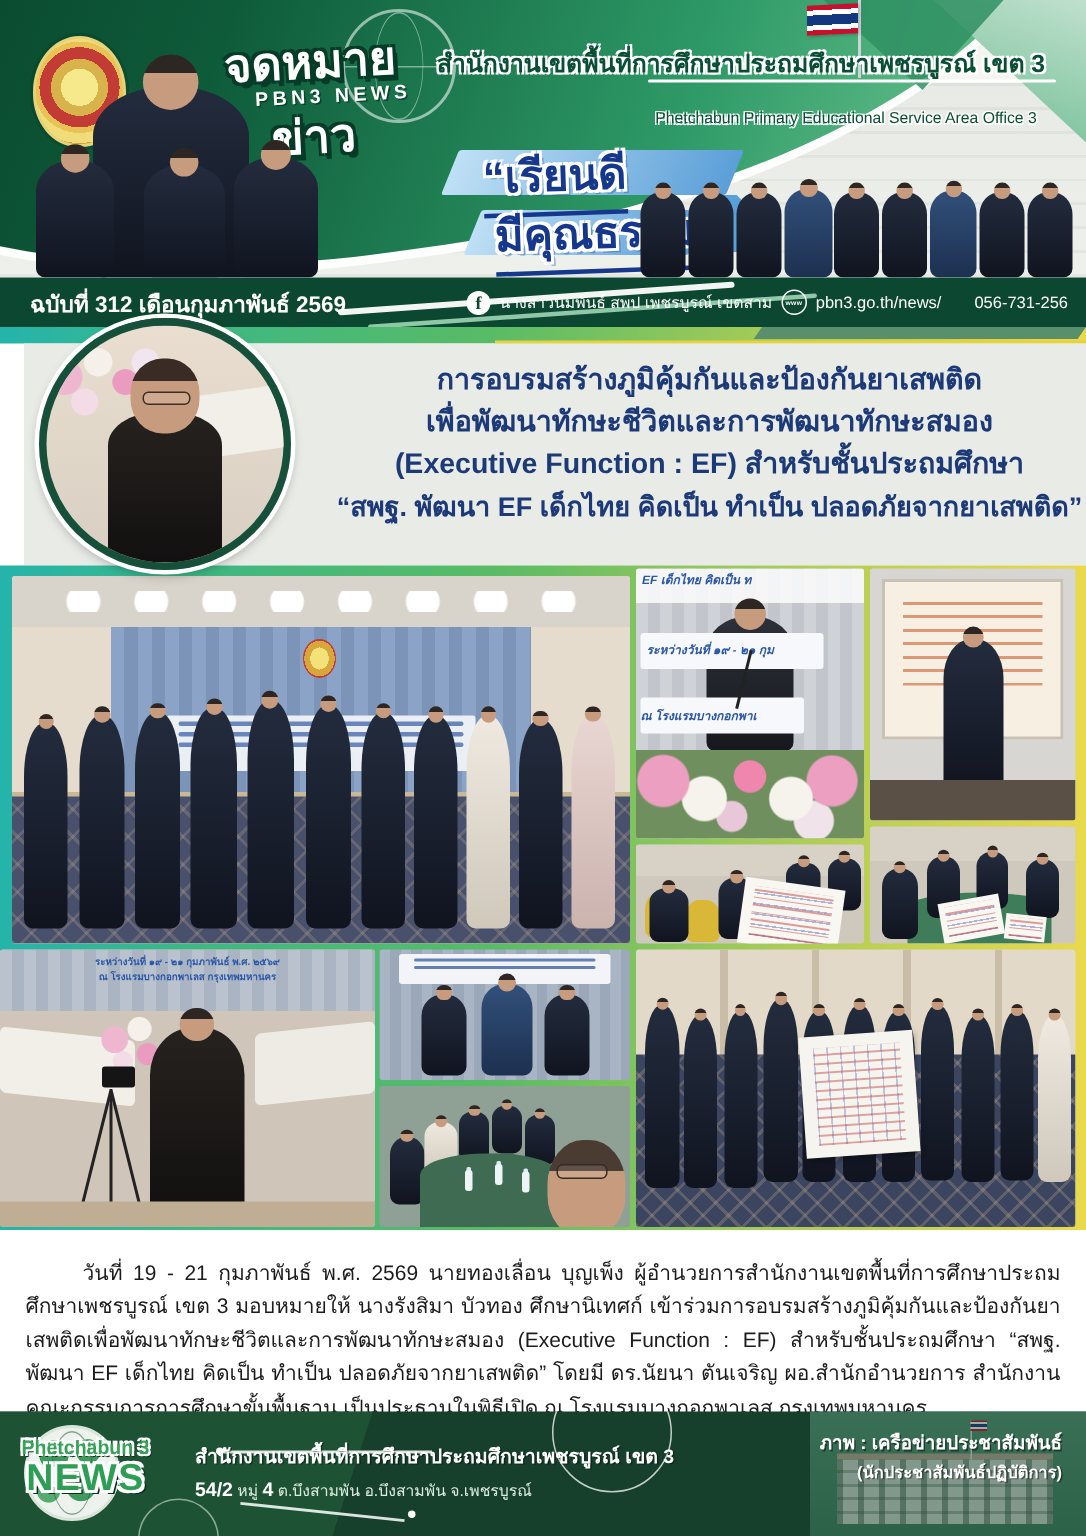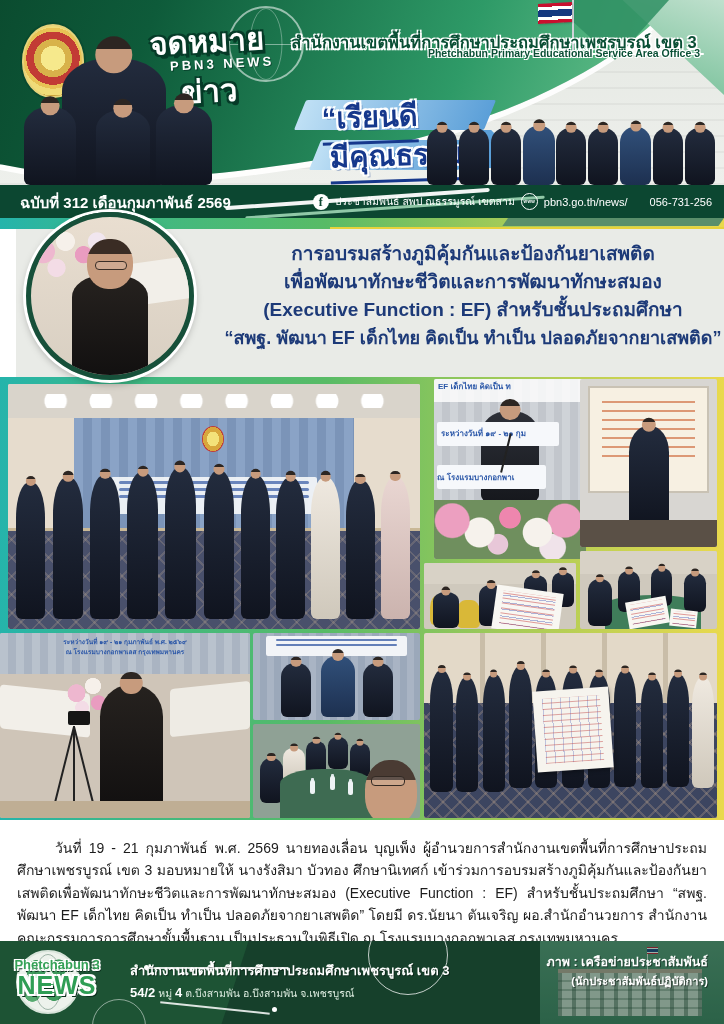--- a/index.html
+++ b/index.html
@@ -48,22 +48,22 @@
   .script-sub{position:absolute;left:170px;top:56px;font-size:13px;font-weight:700;color:#fff;
      letter-spacing:3px;transform:rotate(-3deg);text-shadow:1px 1px 0 rgba(6,59,40,.8);}
   .flag{position:absolute;left:538px;top:3px;width:34px;height:20px;
      background:linear-gradient(180deg,#c8102e 0 16.6%,#fff 16.6% 33.3%,#14387f 33.3% 66.6%,#fff 66.6% 83.3%,#c8102e 83.3%);
      transform:skewY(-3deg);box-shadow:1px 1px 2px rgba(0,0,0,.2);}
   .flagpole{position:absolute;left:572px;top:0px;width:2px;height:52px;background:#cfd3d8;}
   .org-th{position:absolute;left:277px;top:29px;width:434px;text-align:center;
      font-size:16.5px;font-weight:800;color:#0a4f35;
      text-shadow:-1.5px -1.5px 0 #fff,1.5px -1.5px 0 #fff,-1.5px 1.5px 0 #fff,1.5px 1.5px 0 #fff;}
   .org-divider{position:absolute;left:432px;top:53px;width:272px;height:2px;background:#fff;border-radius:2px;}
-  .org-en{position:absolute;left:414px;top:47px;width:300px;text-align:center;
-     font-size:10.5px;font-weight:700;color:#0a4f35;
+  .org-en{position:absolute;left:414px;top:73px;width:300px;text-align:center;
+     font-size:10.5px;font-weight:400;color:#0a4f35;
      text-shadow:-1px -1px 0 #fff,1px -1px 0 #fff,-1px 1px 0 #fff,1px 1px 0 #fff;}
   .slog-arrow{position:absolute;background:linear-gradient(90deg,#bfe0f5,#5b9fd8);transform:skewX(-22deg);border-radius:2px;}
   .slog-chev{position:absolute;left:468px;top:130px;width:42px;height:38px;background:#5b9fd8;
      clip-path:polygon(0 0,55% 0,100% 50%,55% 100%,0 100%,42% 50%);}
   .slog{position:absolute;font-weight:800;color:#16388c;transform:rotate(-2deg);
      text-shadow:-2px -2px 0 #fff,2px -2px 0 #fff,-2px 2px 0 #fff,2px 2px 0 #fff,3px 3px 0 rgba(30,70,150,.35);
      border-bottom:3px solid #16388c;padding-bottom:1px;}
 
   
   .issue-bar{position:absolute;left:0;top:185px;width:724px;height:33px;background:#0c4731;overflow:hidden;}
@@ -119,21 +119,21 @@
   .p1-logo{position:absolute;left:47%;top:17%;width:22px;height:26px;border-radius:50%;
      background:radial-gradient(#f3e27a 0 40%,#d8a73c 40% 65%,#c23b35 65%);}
   .p1-banner{position:absolute;left:25%;top:38%;width:50%;height:15%;background:rgba(246,248,250,.9);border-radius:2px;}
   .p1-banner i{display:block;height:3px;margin:4px 8px 0;background:#3f62a8;opacity:.75;border-radius:2px;}
   .p1-carpet{position:absolute;left:0;bottom:0;width:100%;height:40%;background:#49506b;
      border-top:3px solid #c9b896;}
   .p1-carpet::after{content:"";position:absolute;inset:0;
      background:repeating-linear-gradient(45deg,rgba(205,180,150,.22) 0 2px,transparent 2px 13px),
                 repeating-linear-gradient(-45deg,rgba(205,180,150,.22) 0 2px,transparent 2px 13px);}
   
-  .p2{left:434px;top:2px;width:152px;height:180px;background:repeating-linear-gradient(90deg,#cfd3d8 0 8px,#c2c6cc 8px 16px);}
+  .p2{left:424px;top:2px;width:152px;height:180px;background:repeating-linear-gradient(90deg,#cfd3d8 0 8px,#c2c6cc 8px 16px);font-style:italic;}
   .p2-b1{position:absolute;left:0;top:0;width:100%;height:13%;background:rgba(255,255,255,.8);
      color:#2b57a8;font-weight:800;font-size:8px;line-height:1.4;padding:2px 4px 0;box-sizing:border-box;white-space:nowrap;}
   .p2-b2{position:absolute;left:2%;top:24%;width:80%;height:13%;background:#f6f8fb;color:#2b57a8;
      font-weight:800;font-size:8px;display:flex;align-items:center;padding-left:4px;box-sizing:border-box;white-space:nowrap;border-radius:2px;}
   .p2-b3{position:absolute;left:2%;top:48%;width:72%;height:13%;background:#f6f8fb;color:#2b57a8;
      font-weight:800;font-size:8px;display:flex;align-items:center;padding-left:0;box-sizing:border-box;white-space:nowrap;border-radius:2px;text-align:center;}
   .p2-mic{position:absolute;left:47%;top:30%;width:2px;height:22%;background:#222;transform:rotate(14deg);}
   .p2-flowers{position:absolute;left:0;bottom:0;width:100%;height:33%;background:#6f8f5e;}
   .p2-flowers::after{content:"";position:absolute;inset:0;
      background:
@@ -285,21 +285,21 @@
     <i class="person" style="left:653px;top:128px;width:30px;height:57px;"></i>
     <i class="person" style="left:685px;top:128px;width:30px;height:57px;"></i>
   </header>
 
   <div class="issue-bar">
     <div class="ibar-ln1"></div>
     <div class="ibar-ln2"></div>
     <div class="issue-text">ฉบับที่ 312 เดือนกุมภาพันธ์ 2569</div>
     <div class="contact">
       <span class="fb-ic">f</span>
-      <span class="c-small">ประชาสัมพันธ์ สพป ณธรรมูรณ์ เขตสาม</span>
+      <span class="c-small">นางสาวนัมพันธ์ สพป เพชรบูรณ์ เขตสาม</span>
       <span class="www-ic">www</span>
       <span class="c-med">pbn3.go.th/news/</span>
       <span class="c-med" style="margin-left:16px;">056-731-256</span>
     </div>
   </div>
 
   <div class="grad-bar">
     <div class="grad-dark"></div>
     <div class="grad-yellow"></div>
   </div>

